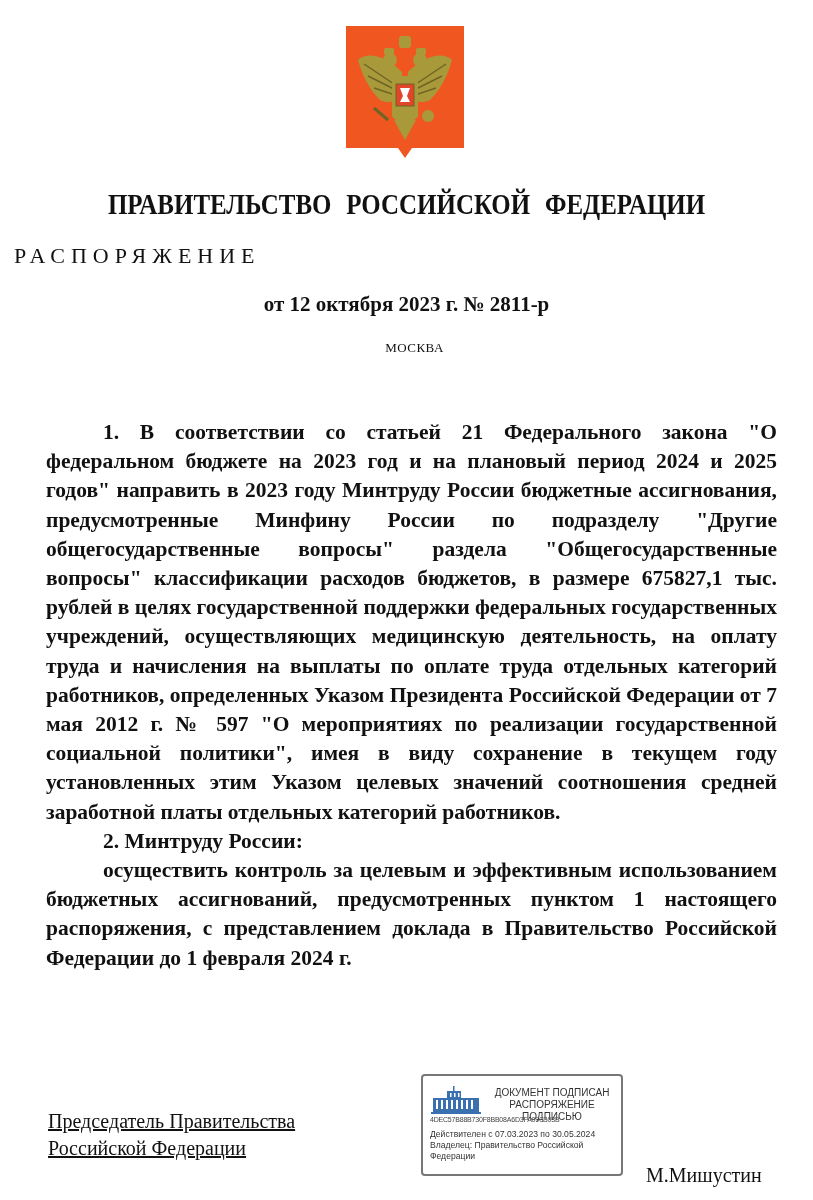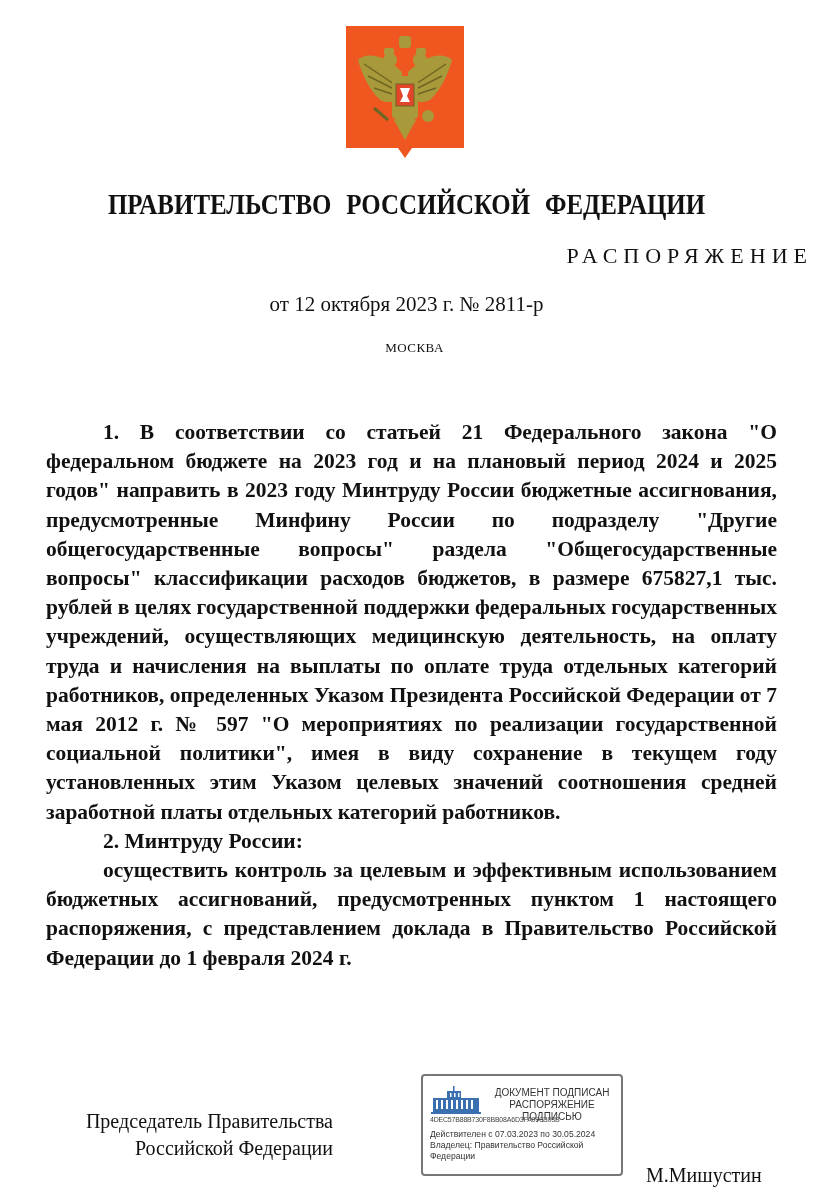--- a/index.html
+++ b/index.html
@@ -2,28 +2,28 @@
 <html><head>
 <meta charset="utf-8">
 <style>
   html, body { margin: 0; padding: 0; background: #ffffff; }
   body { width: 813px; height: 1200px; position: relative; overflow: hidden;
          font-family: "Liberation Serif", "DejaVu Serif", serif; color: #111; }
   .emblem { position: absolute; left: 344px; top: 24px; width: 122px; height: 136px; }
   .title { position: absolute; left: 0; right: 0; top: 188px; text-align: center;
            font-size: 29px; font-weight: bold; letter-spacing: 0px; word-spacing: 10px;
            transform: scaleX(0.86); transform-origin: center; }
-  .doctype { position: absolute; left: 0; right: 0; top: 243px; text-align: right;
+  .doctype { position: absolute; left: 0; right: 0; top: 243px; text-align: left;
              font-size: 22px; letter-spacing: 6px; margin-left: 14px; }
-  .docdate { position: absolute; left: 0; right: 0; top: 292px; text-align: center; font-size: 21px; }
+  .docdate { position: absolute; left: 0; right: 0; top: 292px; text-align: center; font-size: 21px; font-weight: bold; }
   .city { position: absolute; left: 0; right: 0; top: 340px; text-align: center; font-size: 13px; letter-spacing: 0.5px; padding-left: 16px; }
   .body-text { position: absolute; left: 46px; width: 731px; top: 418px; font-size: 21.5px; line-height: 29.2px; }
   .body-text p { margin: 0; text-align: justify; text-align-last: auto; font-weight: bold; }
   .body-text p.indent { text-indent: 57px; }
-  .sig-title { position: absolute; left: 48px; top: 1108px; width: 285px; text-align: right; font-size: 20px; line-height: 27px; }
+  .sig-title { position: absolute; left: 48px; top: 1108px; width: 285px; text-align: left; font-size: 20px; line-height: 27px; text-decoration: underline; }
   .stamp { position: absolute; left: 421px; top: 1074px; width: 202px; height: 102px;
            border: 2.5px solid #777; border-radius: 4px; background: #fff;
            font-family: "Liberation Sans", "DejaVu Sans", sans-serif; color: #333; box-sizing: border-box; }
   .stamp-building { position: absolute; left: 8px; top: 10px; width: 50px; height: 28px; }
   .stamp-head { position: absolute; left: 64px; top: 11px; font-size: 10px; line-height: 12px; text-align: center; width: 130px; }
   .stamp-hash { position: absolute; left: 7px; top: 40px; font-size: 7px; color: #444; letter-spacing: -0.2px; }
   .stamp-lines { position: absolute; left: 7px; top: 53px; font-size: 8.6px; line-height: 11px; color: #333; }
   .signer { position: absolute; left: 646px; top: 1137px; font-size: 20px; margin-top: 27px; }
 </style>
 </head>

